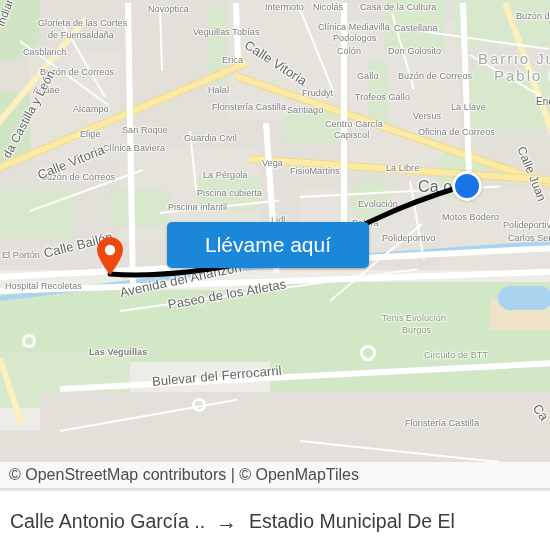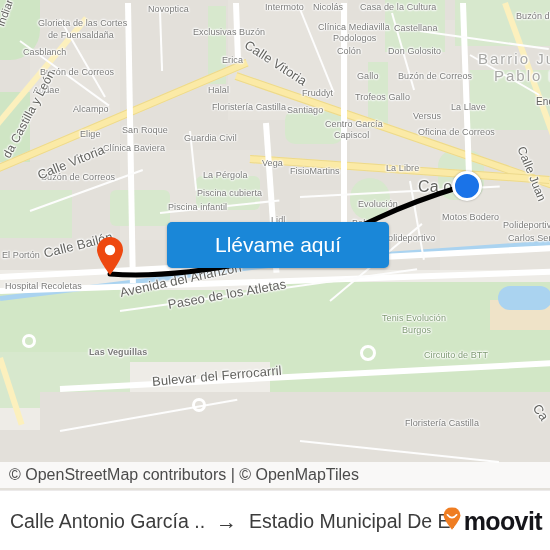--- a/index.html
+++ b/index.html
@@ -35,21 +35,21 @@
 
   
   #route{position:absolute;left:0;top:0;width:550px;height:490px;pointer-events:none;}
 
   
   .pin{position:absolute;width:30px;height:40px;}
   .dest{position:absolute;width:30px;height:30px;border-radius:50%;background:#1a73e8;
         border:3px solid #ffffff;box-sizing:border-box;box-shadow:0 0 2px rgba(0,0,0,.35);}
 
   
-  #cta{position:absolute;left:167px;top:222px;width:222px;height:46px;background:#1a87d8;
+  #cta{position:absolute;left:167px;top:222px;width:202px;height:46px;background:#1a87d8;
        border-radius:5px;color:#fff;font-size:21px;display:flex;align-items:center;justify-content:center;
        box-shadow:0 1px 3px rgba(0,0,0,.28);cursor:pointer;}
 
   
   #attrib{position:absolute;left:0;top:462px;width:550px;height:26px;
      background:rgba(255,255,255,.78);color:#4b4b4b;font-size:16px;
      display:flex;align-items:center;padding-left:9px;box-sizing:border-box;}
 
   
   #footer{position:absolute;left:0;top:490px;width:550px;height:60px;background:#ffffff;
@@ -141,21 +141,21 @@
     <div style="position:absolute;left:360px;top:345px;width:16px;height:16px;border:3px solid #fff;border-radius:50%;box-sizing:border-box;"></div>
     <div style="position:absolute;left:22px;top:334px;width:14px;height:14px;border:3px solid #fff;border-radius:50%;box-sizing:border-box;"></div>
 
     <div id="label-layer">
         <div class="maplabel " style="left: 148px; top: 4px;">Novoptica</div>
         <div class="maplabel " style="left: 265px; top: 2px;">Intermoto</div>
         <div class="maplabel " style="left: 313px; top: 2px;">Nicolás</div>
         <div class="maplabel " style="left: 360px; top: 2px;">Casa de la Cultura</div>
         <div class="maplabel " style="left: 38px; top: 18px;">Glorieta de las Cortes</div>
         <div class="maplabel " style="left: 48px; top: 30px;">de Fuensaldaña</div>
-        <div class="maplabel " style="left: 193px; top: 27px;">Exclusivas Buzón</div>
+        <div class="maplabel " style="left: 193px; top: 27px;">Veguillas Tobías</div>
         <div class="maplabel " style="left: 318px; top: 22px;">Clínica Mediavilla</div>
         <div class="maplabel " style="left: 394px; top: 23px;">Castellana</div>
         <div class="maplabel " style="left: 333px; top: 33px;">Podologos</div>
         <div class="maplabel " style="left: 516px; top: 11px;">Buzón de Correos</div>
         <div class="maplabel " style="left: 23px; top: 47px;">Casblanch</div>
         <div class="maplabel " style="left: 222px; top: 55px;">Erica</div>
         <div class="maplabel " style="left: 337px; top: 46px;">Colón</div>
         <div class="maplabel " style="left: 388px; top: 46px;">Don Golosito</div>
         <div class="maplabel " style="left: 40px; top: 67px;">Buzón de Correos</div>
         <div class="maplabel " style="left: 357px; top: 71px;">Gallo</div>
@@ -232,24 +232,15 @@
 
     <div id="attrib">
       <span>© OpenStreetMap contributors | © OpenMapTiles</span>
     </div>
   </div>
 
   <div id="footer">
     <div class="fside" id="origin-label">Calle Antonio García ...</div>
     <div id="arrow">→</div>
     <div class="fside" id="dest-label">Estadio Municipal De El P...</div>
-    <div id="brand">
-      <span>
-        <svg viewBox="0 0 26 30" width="20" height="23">
-          <path d="M13 29 C13 29 24 16 24 10.5 A11 11 0 1 0 2 10.5 C2 16 13 29 13 29 Z" fill="#ef7d22"></path>
-          <path d="M7 9.5 q2.6 3.6 6 3.6 q3.4 0 6-3.6" fill="none" stroke="#ffffff" stroke-width="2.2" stroke-linecap="round"></path>
-        </svg>
-      </span>
-      <span id="brand-name">moovit</span>
-    </div>
   </div>
 
 </div>
 
 </body></html>

